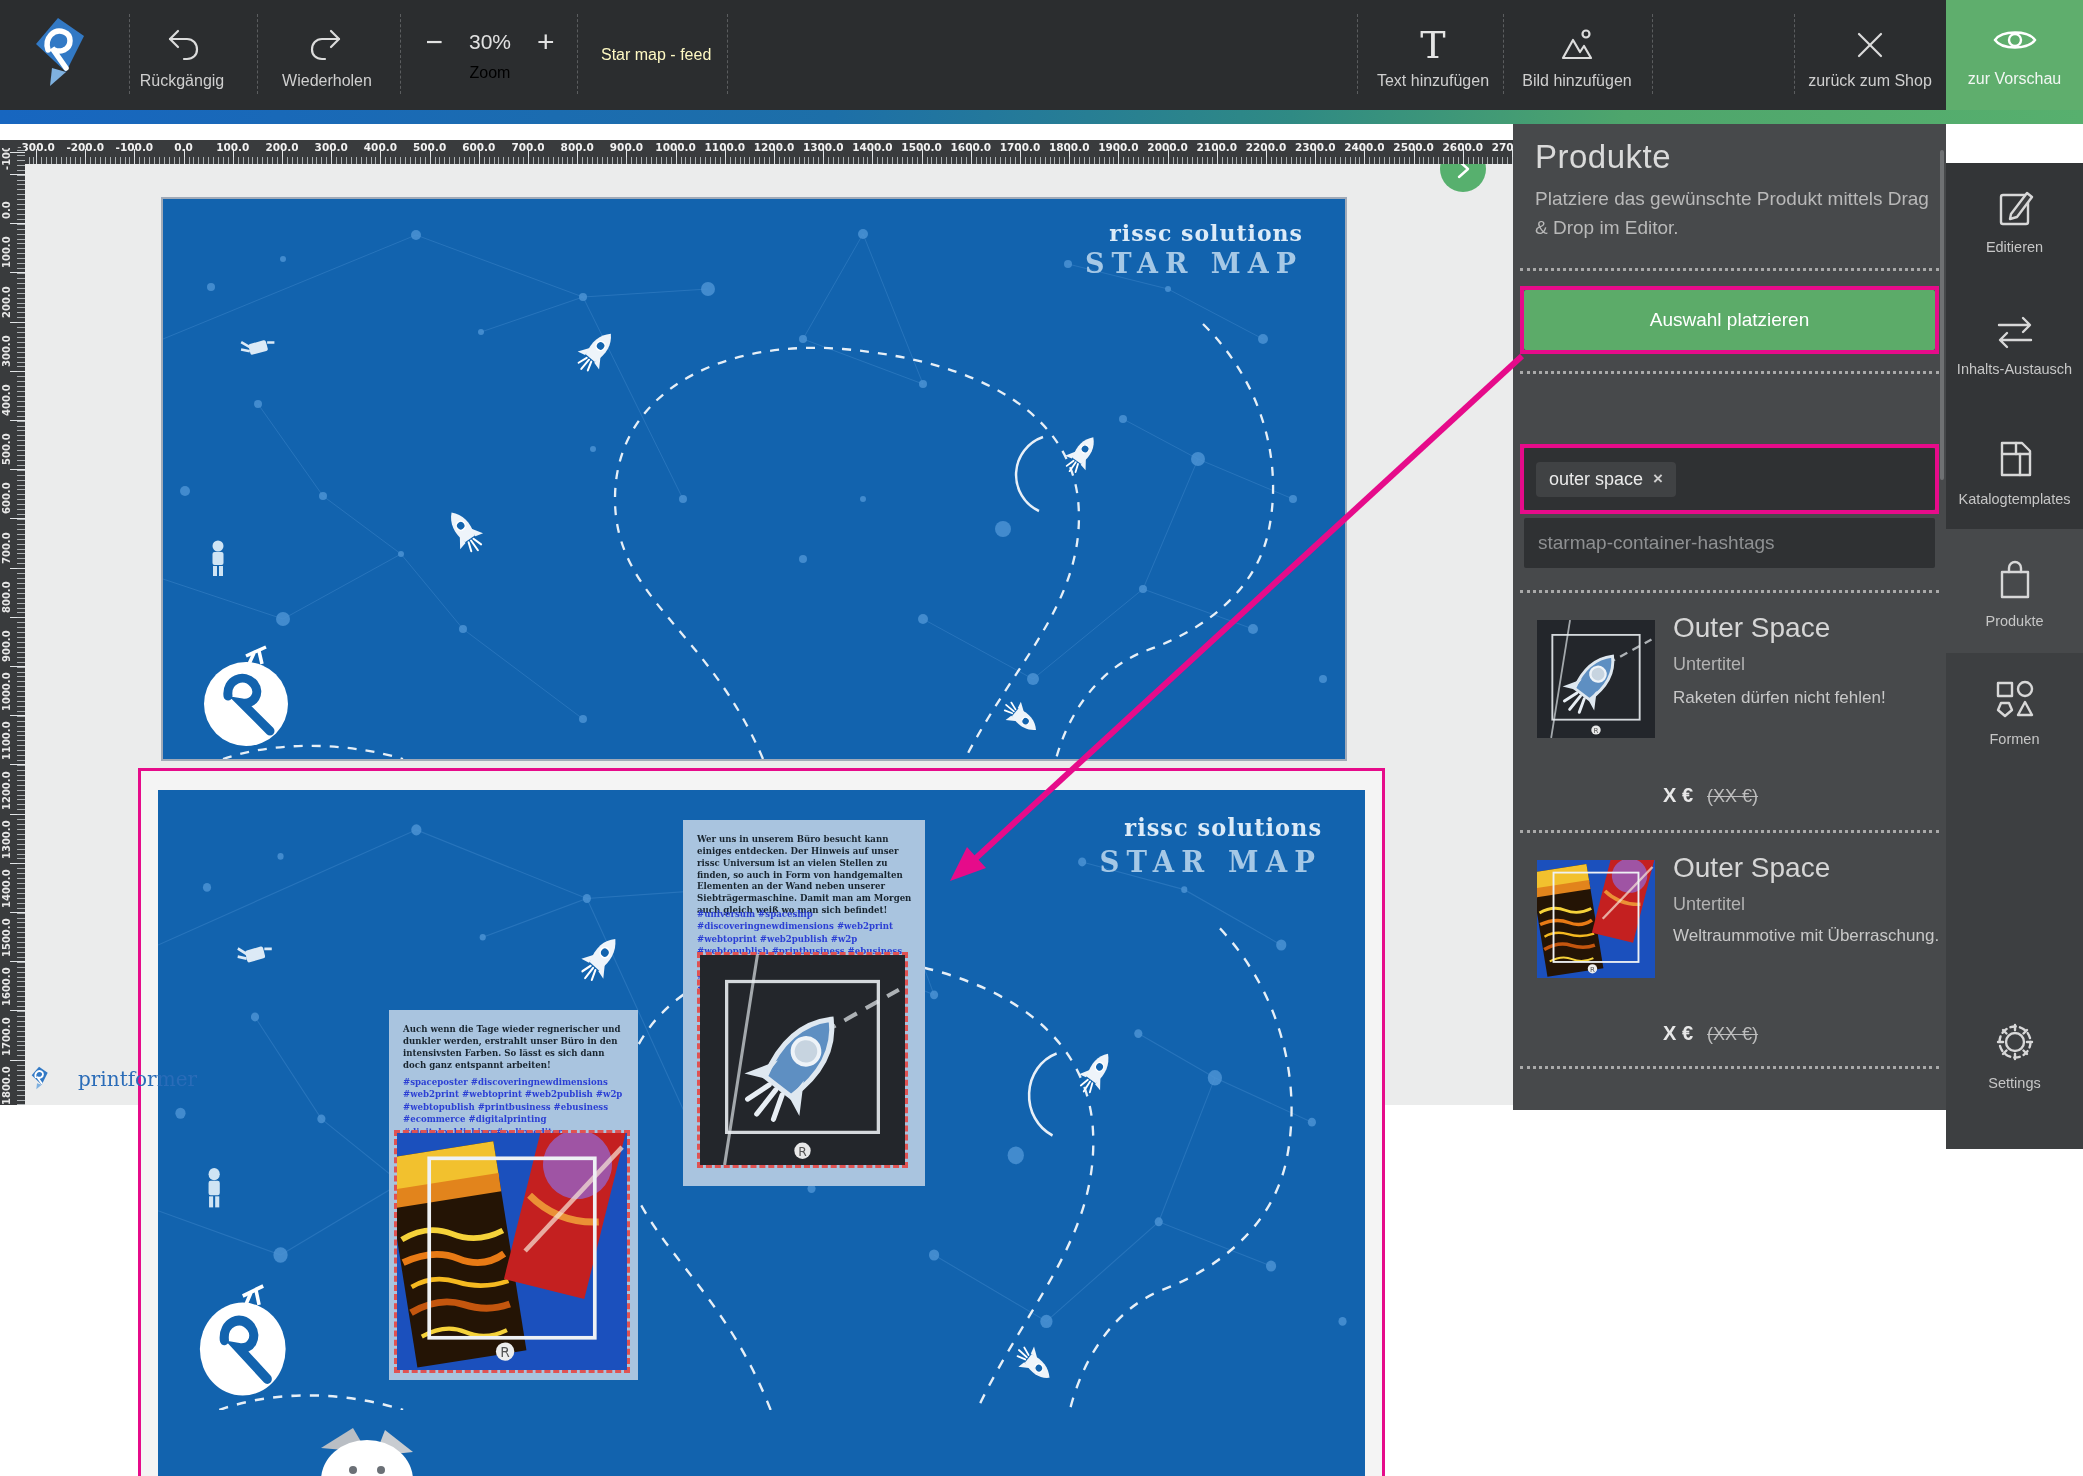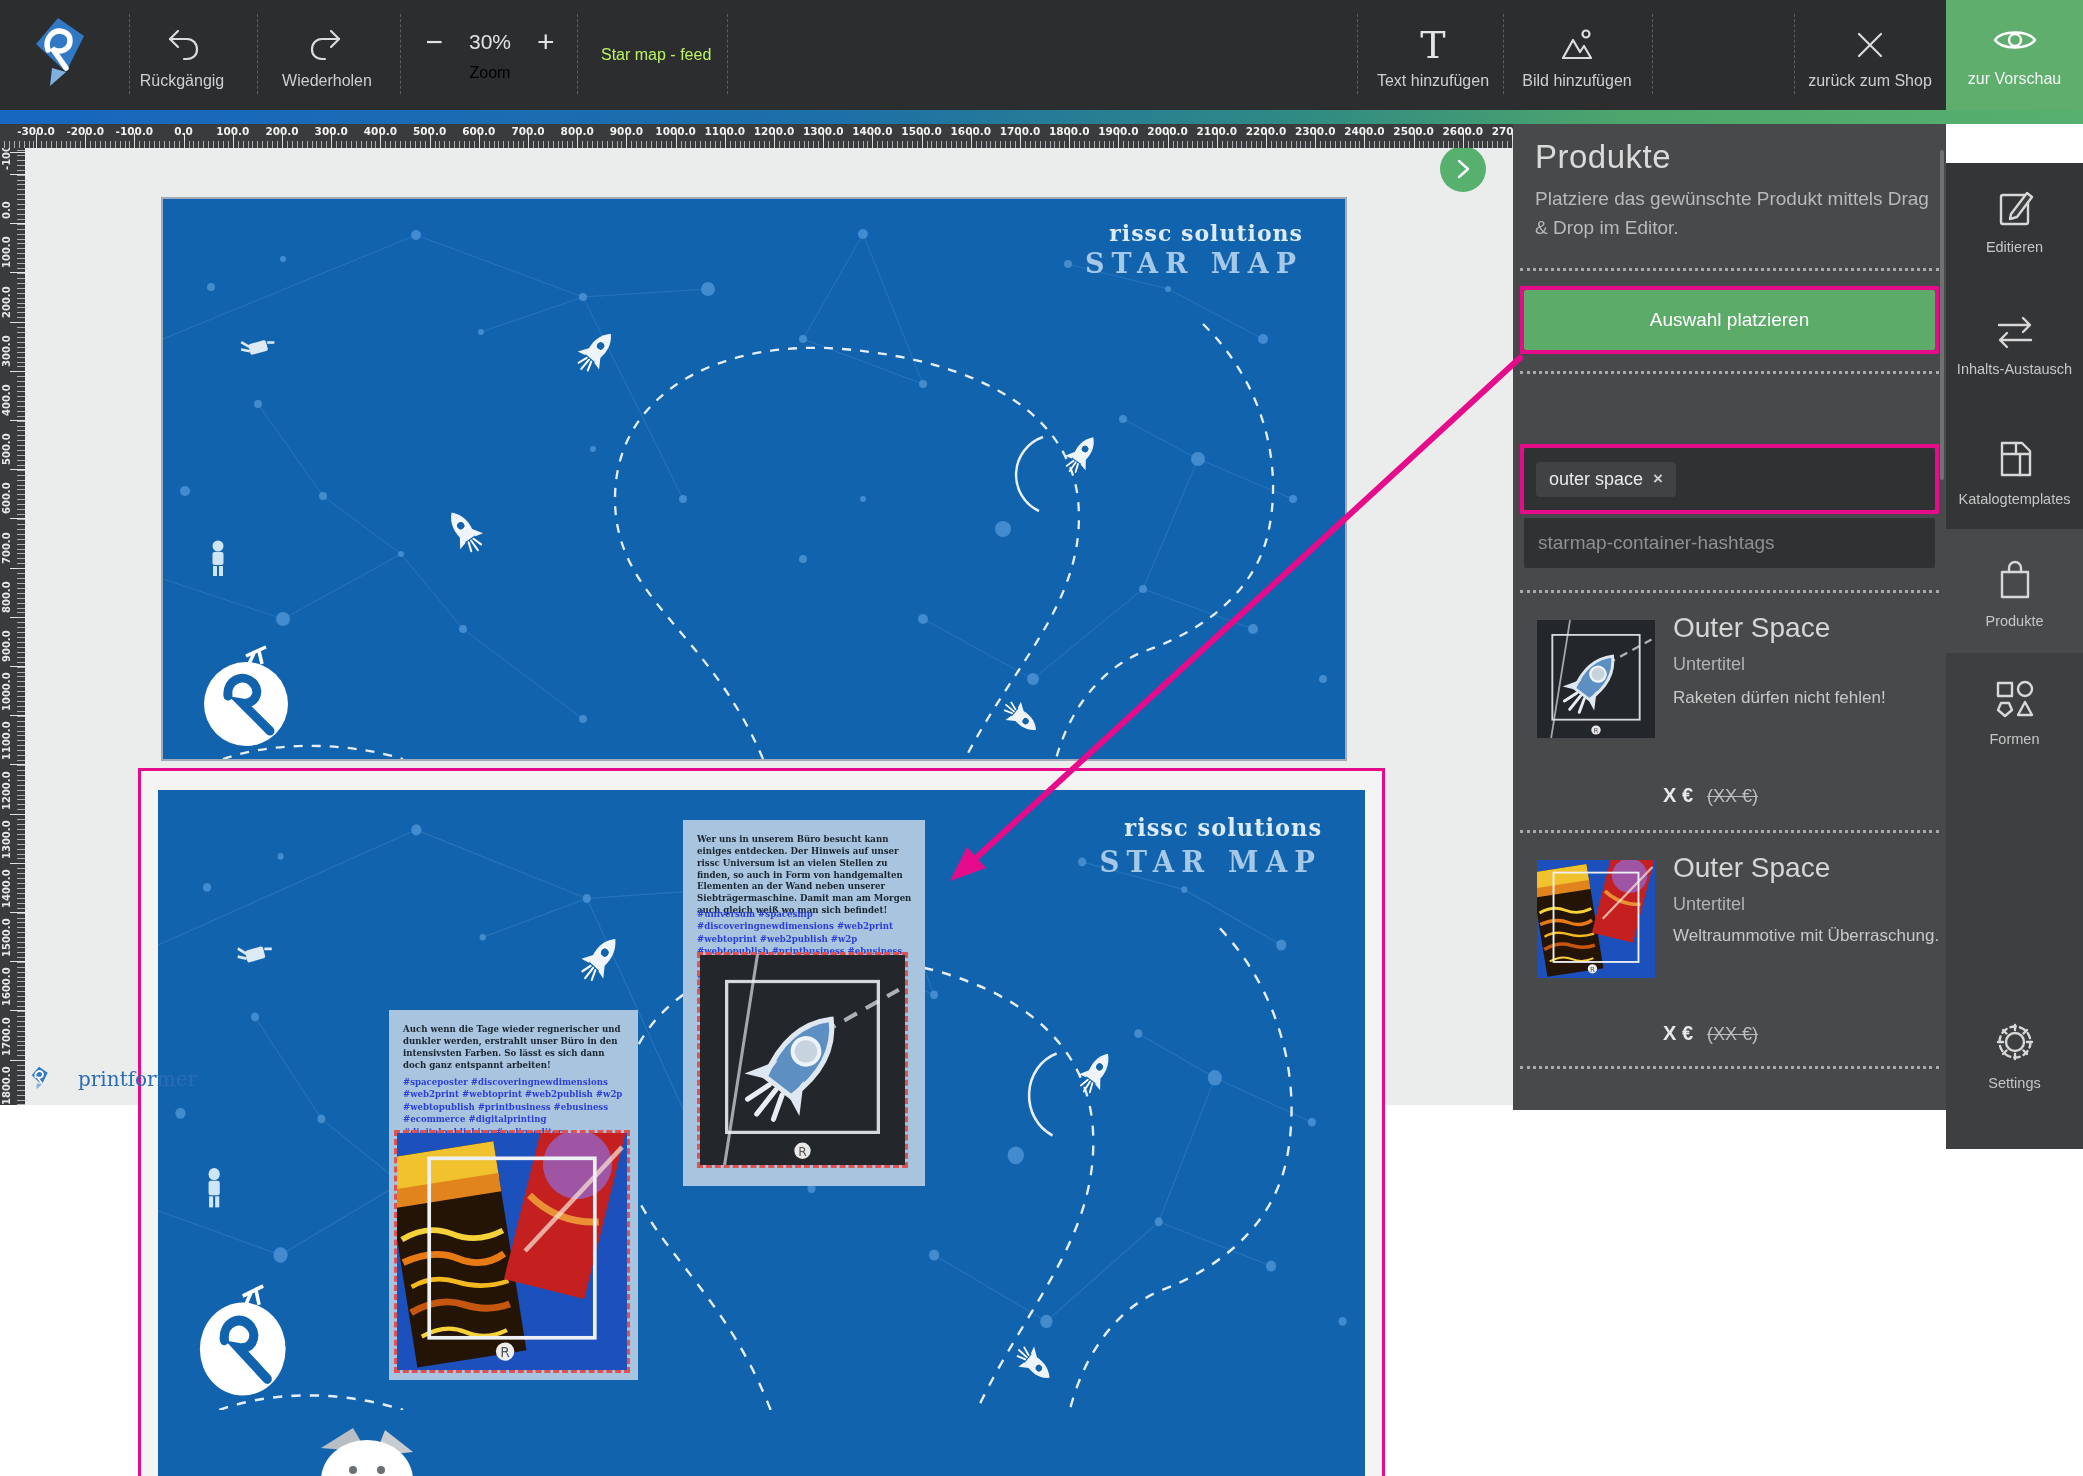--- a/index.html
+++ b/index.html
@@ -6,36 +6,36 @@
   html,body { width:2083px; height:1476px; overflow:hidden; background:#fff;
               font-family:"Liberation Sans", sans-serif; }
 
   
   #toolbar { position:absolute; left:0; top:0; width:2083px; height:110px; background:#2b2d2f; z-index:20; }
   .tbar-sep { position:absolute; top:14px; height:80px; width:0; border-left:1px dashed #5b5d5f; }
   .tool { position:absolute; top:0; height:110px; display:flex; flex-direction:column; align-items:center; justify-content:center; gap:8px; color:#d6d6d6; cursor:pointer; }
   .tool .ticon { height:44px; display:flex; align-items:flex-end; justify-content:center; }
   .tool .tlabel { font-size:16px; color:#cfcfcf; white-space:nowrap; }
   .tool svg { stroke:#dcdcdc; fill:none; stroke-width:2.2; stroke-linecap:round; stroke-linejoin:round; }
-  #doc-title { position:absolute; top:0; height:110px; display:flex; align-items:center; font-size:16px; color:#bef264; }
+  #doc-title { position:absolute; top:0; height:110px; display:flex; align-items:center; font-size:16px; color:#fef9c3; }
   #zoom-group { position:absolute; top:0; height:110px; width:160px; display:flex; flex-direction:column; align-items:center; justify-content:center; gap:8px; }
   #zoom-row { display:flex; align-items:center; gap:26px; color:#e2e2e2; }
   #zoom-row .zbtn { font-size:30px; font-weight:400; cursor:pointer; line-height:28px; }
   #zoom-val { font-size:21px; }
   #preview-btn { position:absolute; right:0; top:0; width:137px; height:110px; background:#5fae6d; display:flex; flex-direction:column; align-items:center; justify-content:center; gap:9px; cursor:pointer; }
   #preview-btn .tlabel { color:#f2f7f3; font-size:16px; }
   #logo-box { position:absolute; left:26px; top:10px; width:64px; height:90px; cursor:pointer; }
   .t-serif { font-family:"DejaVu Serif", serif; font-size:38px; color:#e4e4e4; line-height:38px; }
 
   
   #grad-strip { position:absolute; left:0; top:110px; width:2083px; height:14px; z-index:19;
     background:linear-gradient(90deg,#1766c0 0%,#1d6fa8 40%,#2f8a84 62%,#4ea56c 78%,#57b06e 100%); }
 
   
-  #hruler { position:absolute; left:0; top:124px; width:1513px; height:24px; background:#393b3d; z-index:15; overflow:hidden;
+  #hruler { position:absolute; left:0; top:140px; width:1513px; height:24px; background:#393b3d; z-index:15; overflow:hidden;
     background-image:
       repeating-linear-gradient(90deg, rgba(210,215,218,.75) 0 1px, transparent 1px 4.92px),
       repeating-linear-gradient(90deg, rgba(235,238,240,.95) 0 1px, transparent 1px 49.2px);
     background-size:100% 7px, 100% 15px; background-position:36px bottom, 36px bottom; background-repeat:repeat-x;padding-left:33px; }
   #hruler span { position:absolute; top:1px; transform:translateX(-50%); font-size:10.5px; font-weight:bold; color:#f2f2f2; font-family:"DejaVu Sans", sans-serif; }
   #vruler { position:absolute; left:0; top:148px; width:25px; height:957px; background:#393b3d; z-index:15; overflow:hidden;
     background-image:
       repeating-linear-gradient(180deg, rgba(210,215,218,.75) 0 1px, transparent 1px 4.92px),
       repeating-linear-gradient(180deg, rgba(235,238,240,.95) 0 1px, transparent 1px 49.2px);
     background-size:8px 100%, 15px 100%; background-position:right 2px, right 26px; background-repeat:repeat-y; }

